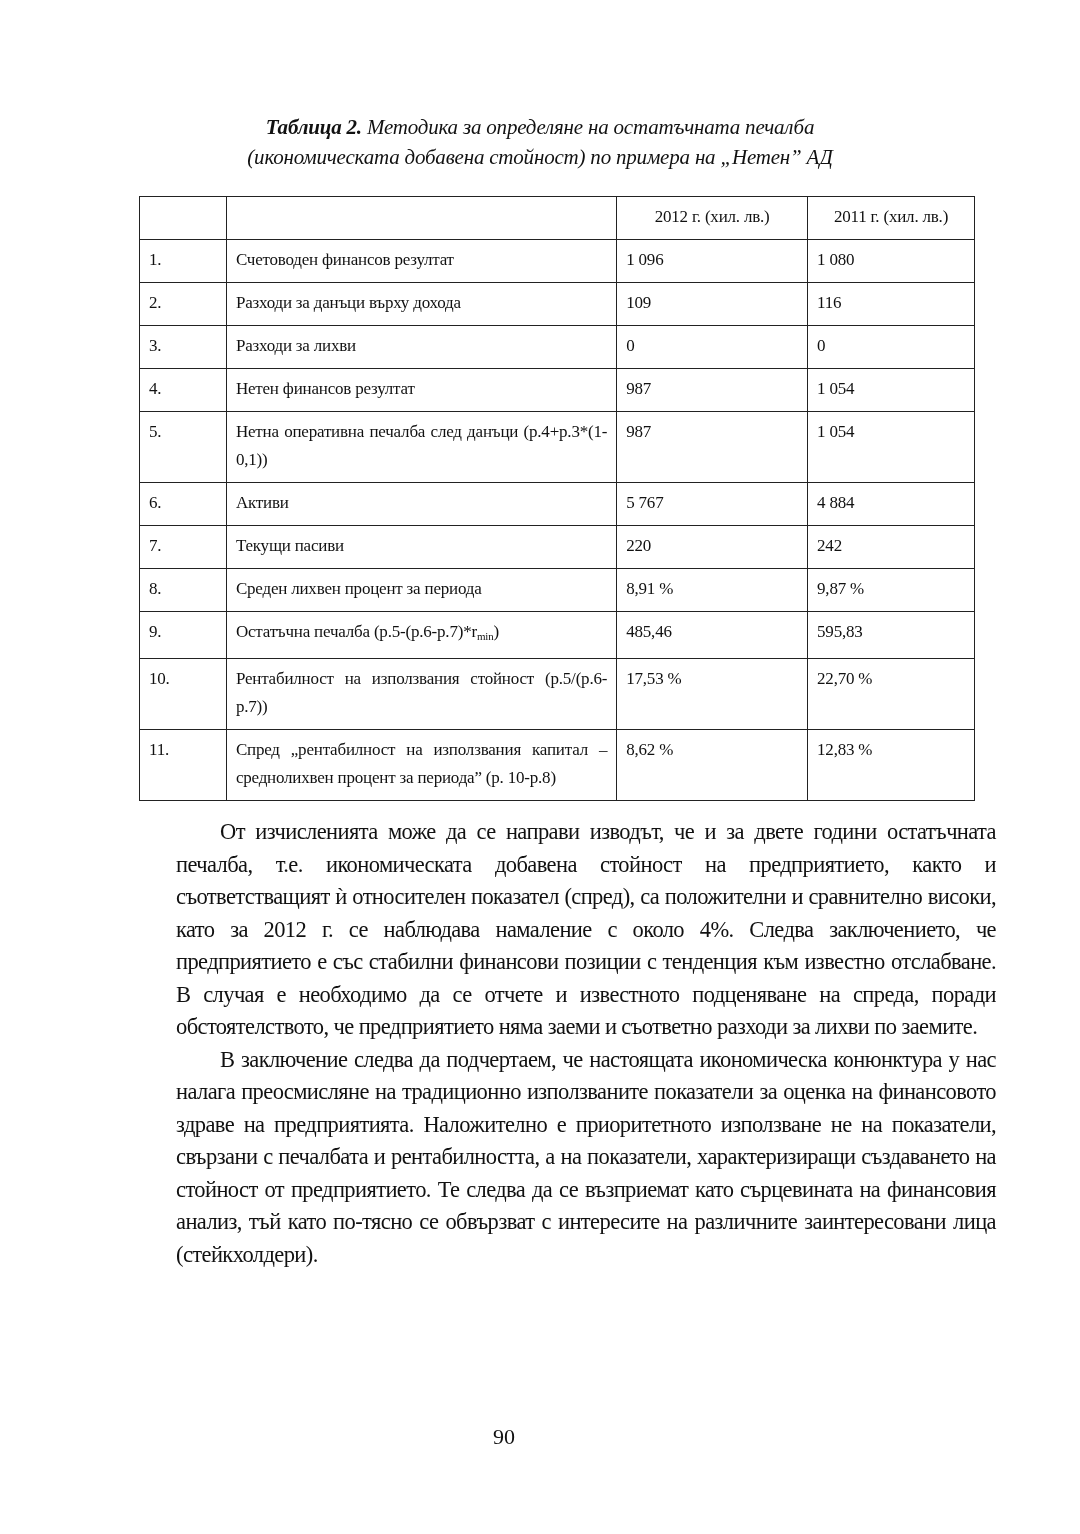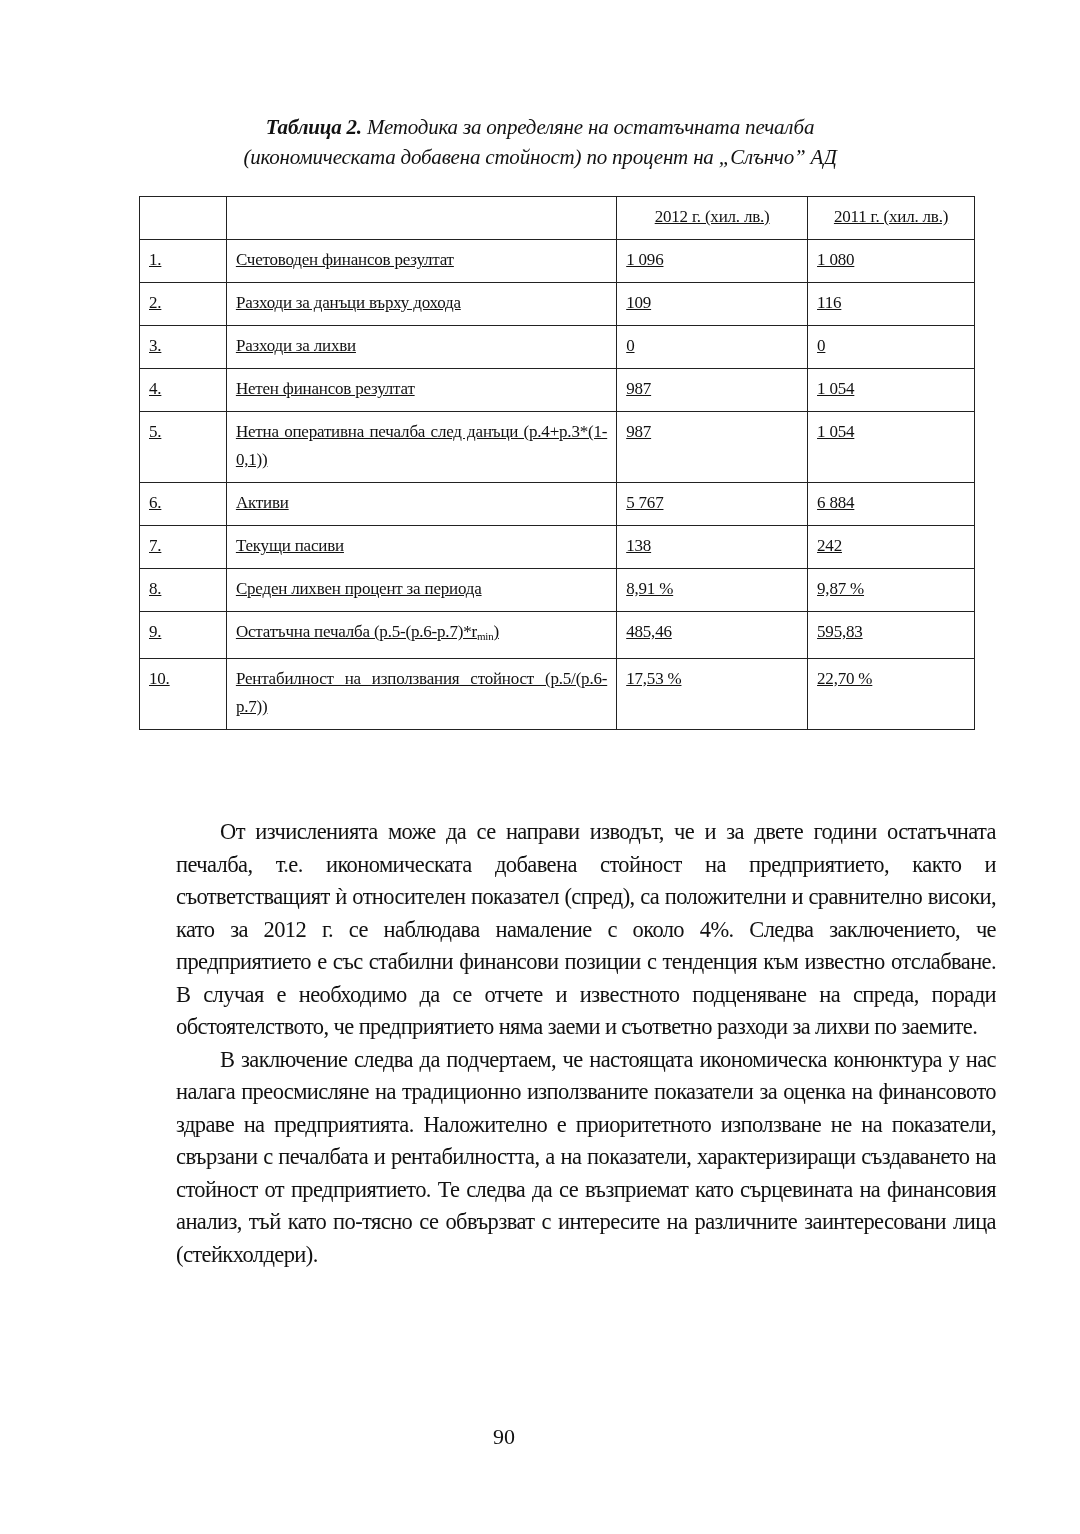--- a/index.html
+++ b/index.html
@@ -37,21 +37,20 @@
       border-collapse: collapse;
       font-size: 17px;
       letter-spacing: -0.2px;
     }
     table.data-table td, table.data-table th {
       border: 1.5px solid #222222;
       vertical-align: top;
       padding: 6px 9px 8px 9px;
       line-height: 28px;
       font-weight: normal;
-      text-decoration: underline;
     }
     table.data-table col.c-num { width: 87px; }
     table.data-table col.c-label { width: 391px; }
     table.data-table col.c-y1 { width: 191px; }
     table.data-table col.c-y2 { width: 167px; }
     .num { text-align: left; }
     .label { text-align: justify; text-align-last: left; }
     .val { text-align: left; }
     .head-cell { text-align: center; white-space: nowrap; }
     .body-text {
@@ -79,21 +78,21 @@
     sub.sub {
       font-size: 11px;
       vertical-align: -3px;
     }
   </style>
 </head>
 <body>
 
 <div class="caption">
   <div><span class="cap-label">Таблица 2.</span><span> Методика за определяне на остатъчната печалба</span></div>
-  <div>(икономическата добавена стойност) по процент на „Слънчо” АД</div>
+  <div>(икономическата добавена стойност) по примера на „Нетен” АД</div>
 </div>
 
 <table class="data-table">
   <colgroup>
     <col class="c-num">
       <col class="c-label">
       <col class="c-y1">
       <col class="c-y2">
   </colgroup>
   <thead>
@@ -132,46 +131,52 @@
     <tr>
       <td class="num">5.</td>
       <td class="label">Нетна оперативна печалба след данъци (р.4+р.3*(1-0,1))</td>
       <td class="val">987</td>
       <td class="val">1 054</td>
     </tr>
     <tr>
       <td class="num">6.</td>
       <td class="label">Активи</td>
       <td class="val">5 767</td>
-      <td class="val">6 884</td>
+      <td class="val">4 884</td>
     </tr>
     <tr>
       <td class="num">7.</td>
       <td class="label">Текущи пасиви</td>
-      <td class="val">138</td>
+      <td class="val">220</td>
       <td class="val">242</td>
     </tr>
     <tr>
       <td class="num">8.</td>
       <td class="label">Среден лихвен процент за периода</td>
       <td class="val">8,91 %</td>
       <td class="val">9,87 %</td>
     </tr>
     <tr>
       <td class="num">9.</td>
       <td class="label"><span>Остатъчна печалба (р.5-(р.6-р.7)*r</span><sub class="sub">min</sub><span>)</span></td>
       <td class="val">485,46</td>
       <td class="val">595,83</td>
     </tr>
     <tr>
       <td class="num">10.</td>
       <td class="label">Рентабилност на използвания стойност (р.5/(р.6-р.7))</td>
       <td class="val">17,53 %</td>
       <td class="val">22,70 %</td>
     </tr>
+    <tr>
+      <td class="num">11.</td>
+      <td class="label">Спред „рентабилност на използвания капитал – среднолихвен процент за периода” (р. 10-р.8)</td>
+      <td class="val">8,62 %</td>
+      <td class="val">12,83 %</td>
+    </tr>
   </tbody>
 </table>
 
 <div class="body-text">
   <p>От изчисленията може да се направи изводът, че и за двете години остатъчната печалба, т.е. икономическата добавена стойност на предприятието, както и съответстващият ѝ относителен показател (спред), са положителни и сравнително високи, като за 2012 г. се наблюдава намаление с около 4%. Следва заключението, че предприятието е със стабилни финансови позиции с тенденция към известно отслабване. В случая е необходимо да се отчете и известното подценяване на спреда, поради обстоятелството, че предприятието няма заеми и съответно разходи за лихви по заемите.</p>
   <p>В заключение следва да подчертаем, че настоящата икономическа конюнктура у нас налага преосмисляне на традиционно използваните показатели за оценка на финансовото здраве на предприятията. Наложително е приоритетното използване не на показатели, свързани с печалбата и рентабилността, а на показатели, характеризиращи създаването на стойност от предприятието. Те следва да се възприемат като сърцевината на финансовия анализ, тъй като по-тясно се обвързват с интересите на различните заинтересовани лица (стейкхолдери).</p>
 </div>
 
 <div class="page-number">90</div>
 

